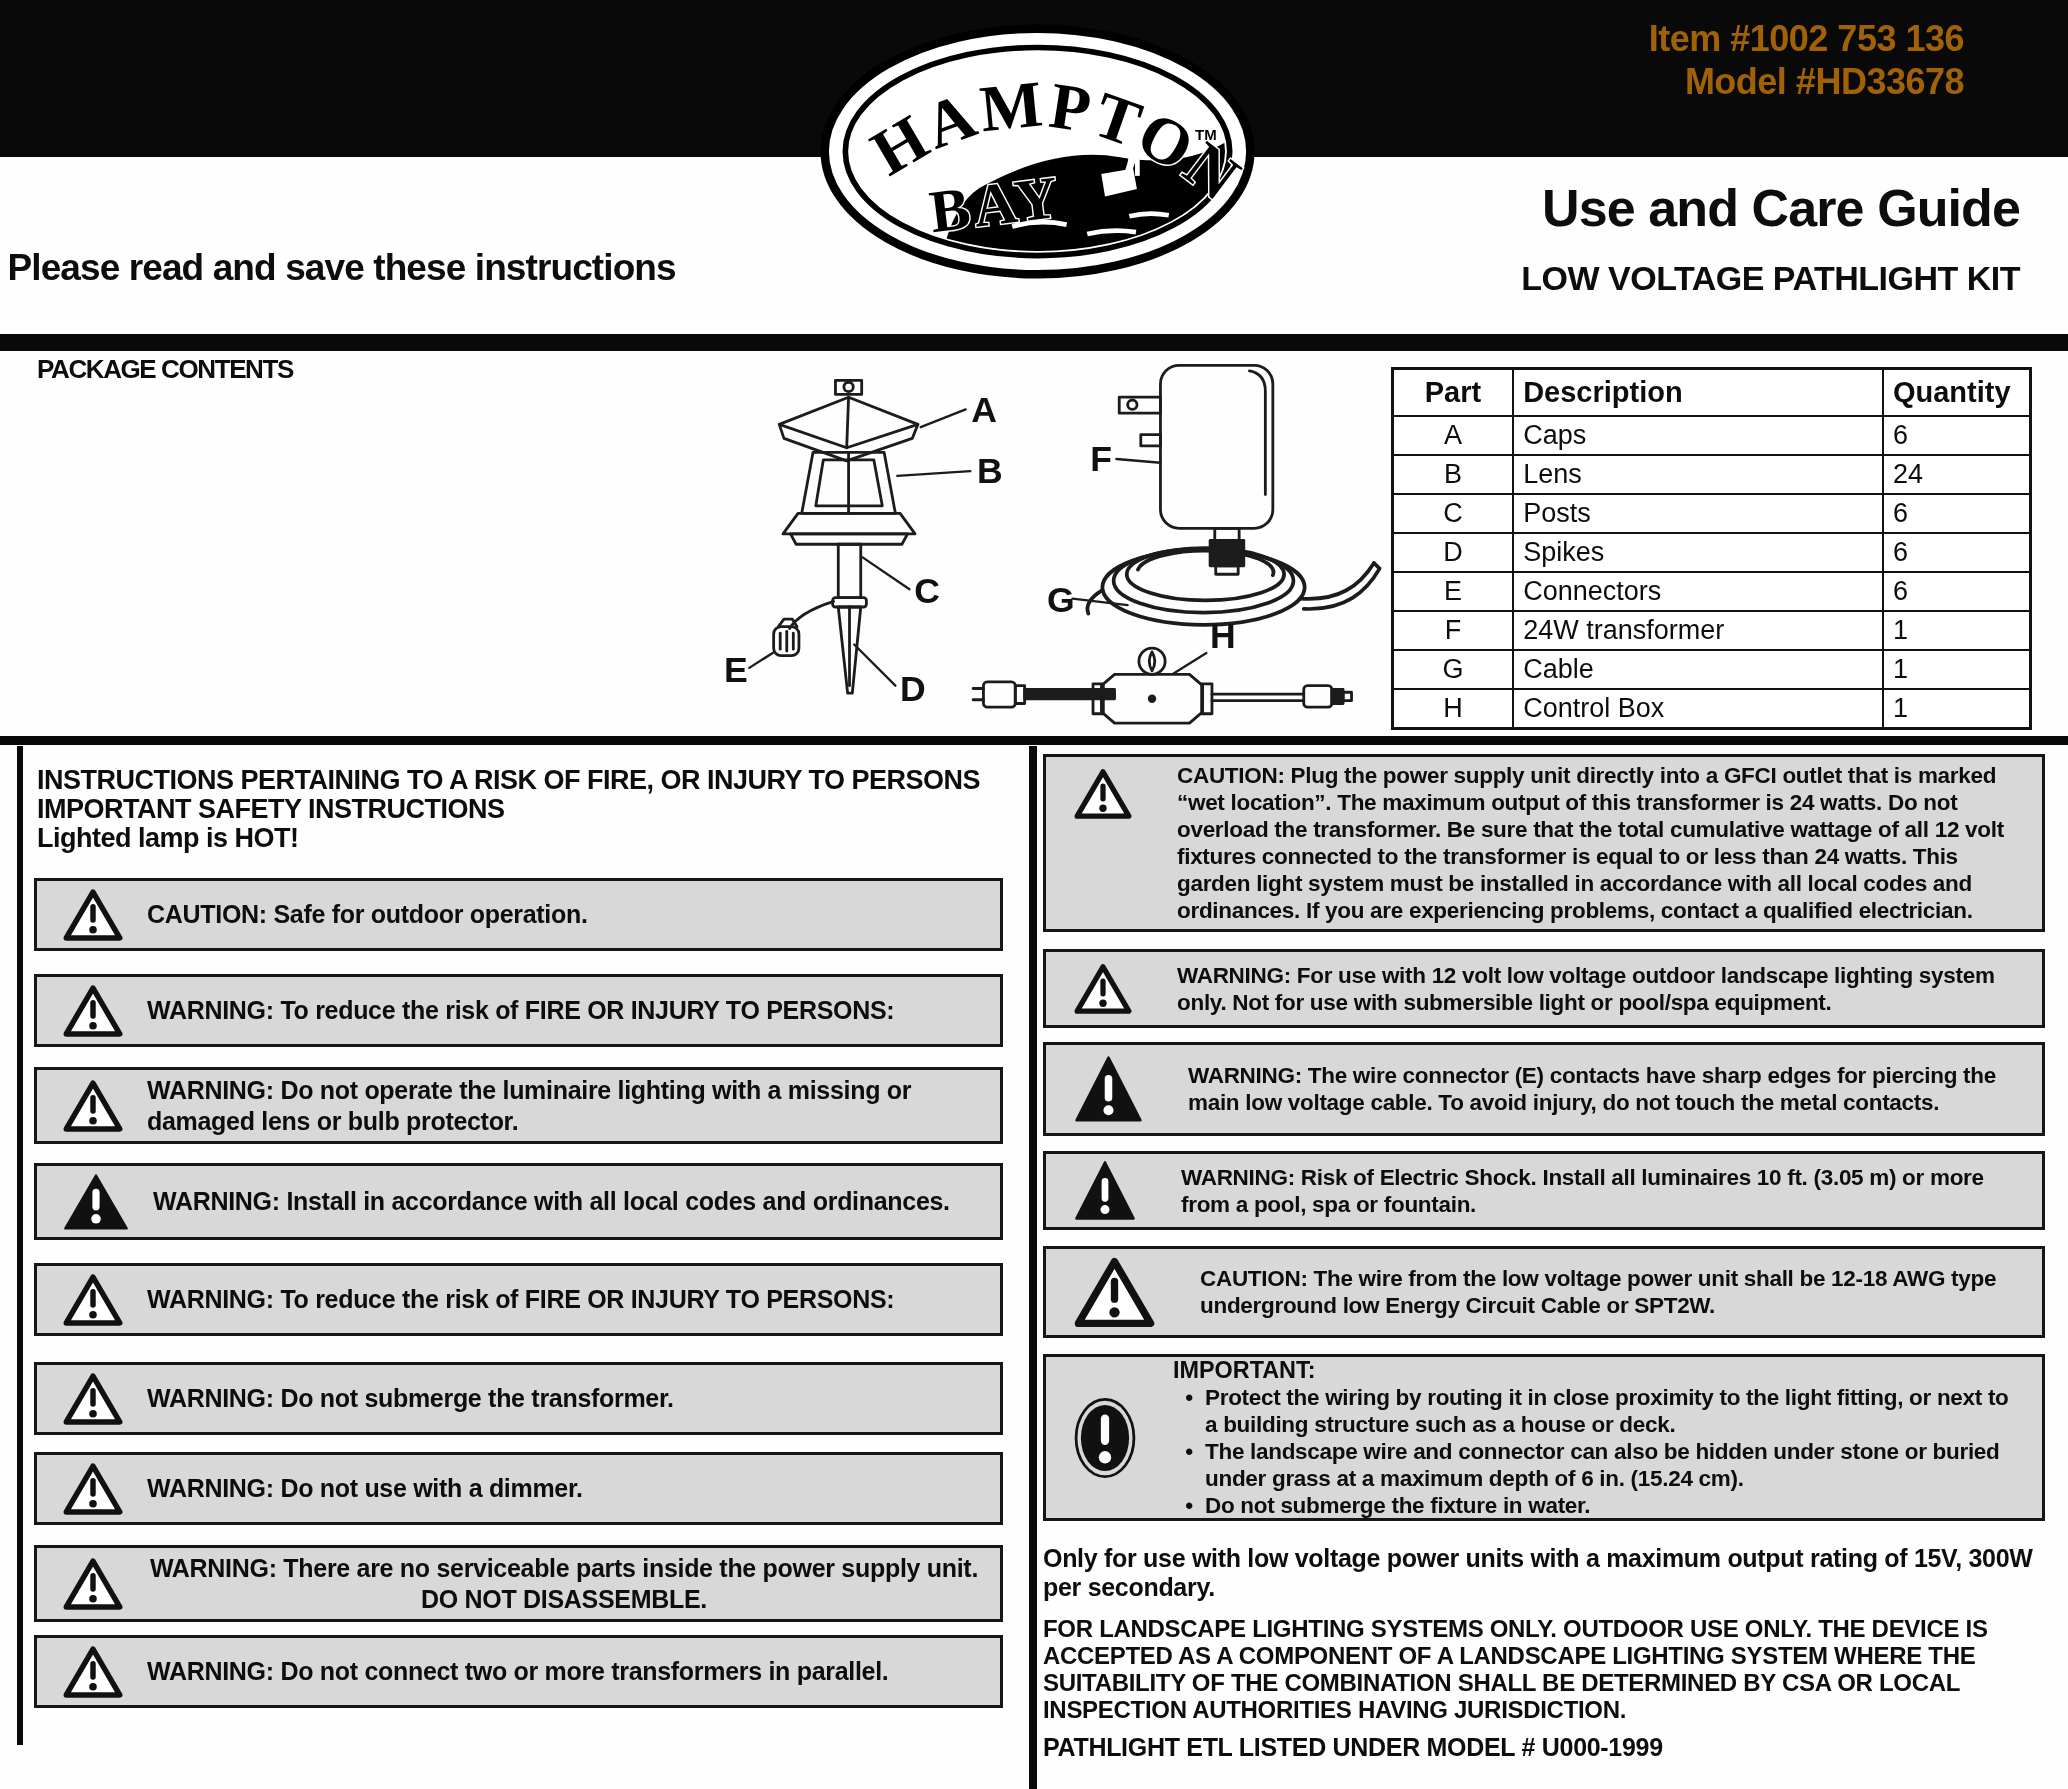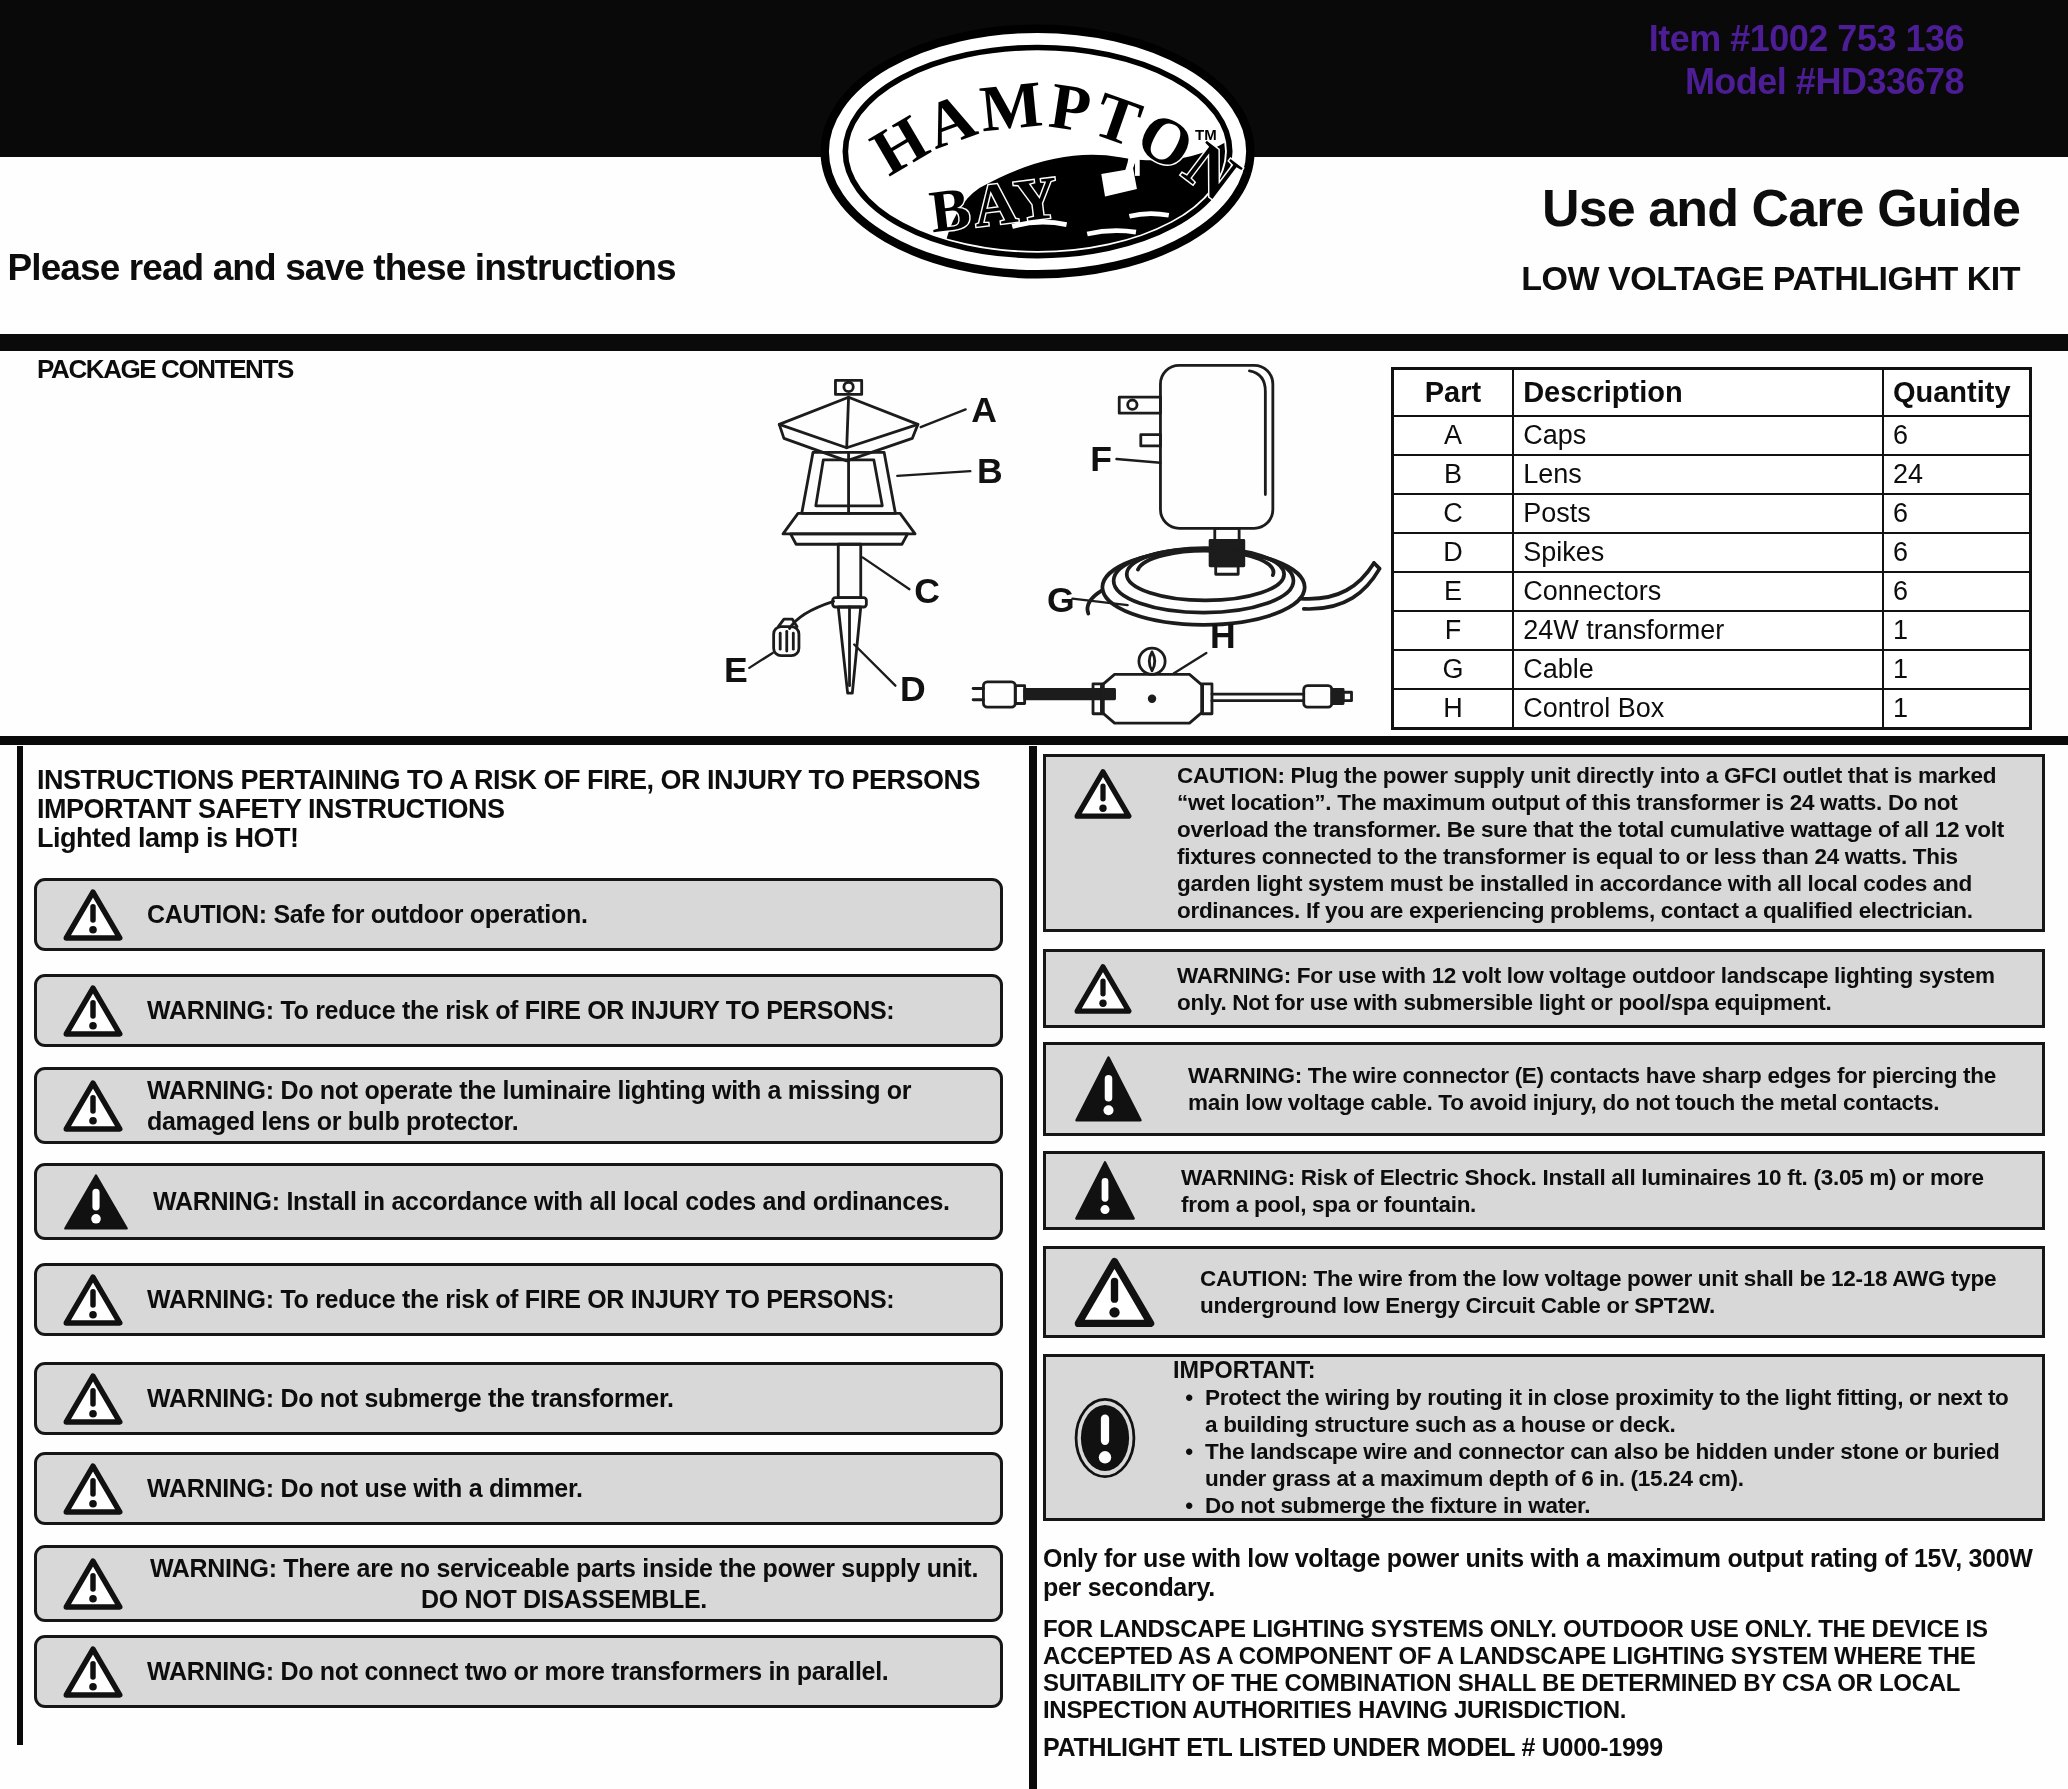--- a/index.html
+++ b/index.html
@@ -3,21 +3,21 @@
 <meta charset="utf-8">
 <style>
   html,body{margin:0;padding:0;background:#ffffff;}
   .page{
     position:relative;width:2069px;height:1790px;background:#fefefe;overflow:hidden;
     font-family:"Liberation Sans",sans-serif;color:#0d0d0d;
   }
   .abs{position:absolute;}
   
   .header-bar{left:0;top:0;width:2069px;height:157px;background:#090909;}
-  .item-block{top:17px;right:105px;text-align:right;color:#4c1d95;font-weight:700;font-size:36px;line-height:43px;letter-spacing:-0.5px;}
+  .item-block{top:17px;right:105px;text-align:right;color:#a16207;font-weight:700;font-size:36px;line-height:43px;letter-spacing:-0.5px;}
   .read-save{left:7.5px;top:247px;font-weight:700;font-size:37px;letter-spacing:-0.9px;}
   .guide-title{right:49px;top:178px;font-weight:700;font-size:52px;letter-spacing:-0.9px;}
   .guide-subtitle{right:49px;top:259px;font-weight:700;font-size:34px;letter-spacing:-0.5px;}
   .divider-1{left:0;top:334px;width:2069px;height:17px;background:#0a0a0a;}
   .divider-2{left:0;top:736px;width:2069px;height:9.4px;background:#0a0a0a;}
   .v-divider{left:1029px;top:746px;width:7.5px;height:1044px;background:#0a0a0a;}
   .left-edge{left:17px;top:746px;width:5.6px;height:999px;background:#0a0a0a;}
   .pkg-heading{left:37px;top:354px;font-weight:700;font-size:26px;letter-spacing:-1.4px;}
   
   .parts-table{left:1391px;top:367px;}
@@ -26,21 +26,21 @@
   table.pt{border:3.7px solid #111;}
   table.pt th{font-size:29px;font-weight:700;height:45px;text-align:left;}
   table.pt td{font-size:27px;font-weight:400;height:37px;}
   .c-part{width:99px;text-align:center !important;}
   .c-desc{width:349px;}
   .c-qty{width:127px;text-align:left;}
   
   .safety-heading{left:37px;top:766px;width:965px;font-weight:700;font-size:27px;line-height:29px;letter-spacing:-0.5px;}
   
   .wbox{background:#d8d8d8;border:3.7px solid #161616;display:flex;align-items:center;box-sizing:border-box;}
-  .wbox-l{left:34px;width:969px;padding-left:26px;border-radius:11px;}
+  .wbox-l{left:34px;width:969px;padding-left:26px;}
   .wbox-r{left:1043px;width:1002px;padding-left:28px;}
   .wbox .icon{flex:0 0 auto;}
   .wtext{font-weight:700;letter-spacing:-0.3px;}
   .wbox-l .wtext{font-size:25px;line-height:31px;margin-left:24px;padding-right:19px;}
   .wbox-r .wtext{font-size:22.5px;line-height:27px;margin-left:45px;padding-right:17px;}
   .icon-top{align-self:flex-start;margin-top:11.2px;}
   .imp-head{font-weight:700;font-size:23.4px;line-height:27px;}
   .bullet-row{display:flex;font-weight:700;font-size:22.5px;line-height:27px;letter-spacing:-0.3px;}
   .bullet-dot{width:32px;flex:0 0 auto;text-align:center;}
   .bullet-txt{flex:1;padding-right:13px;}

